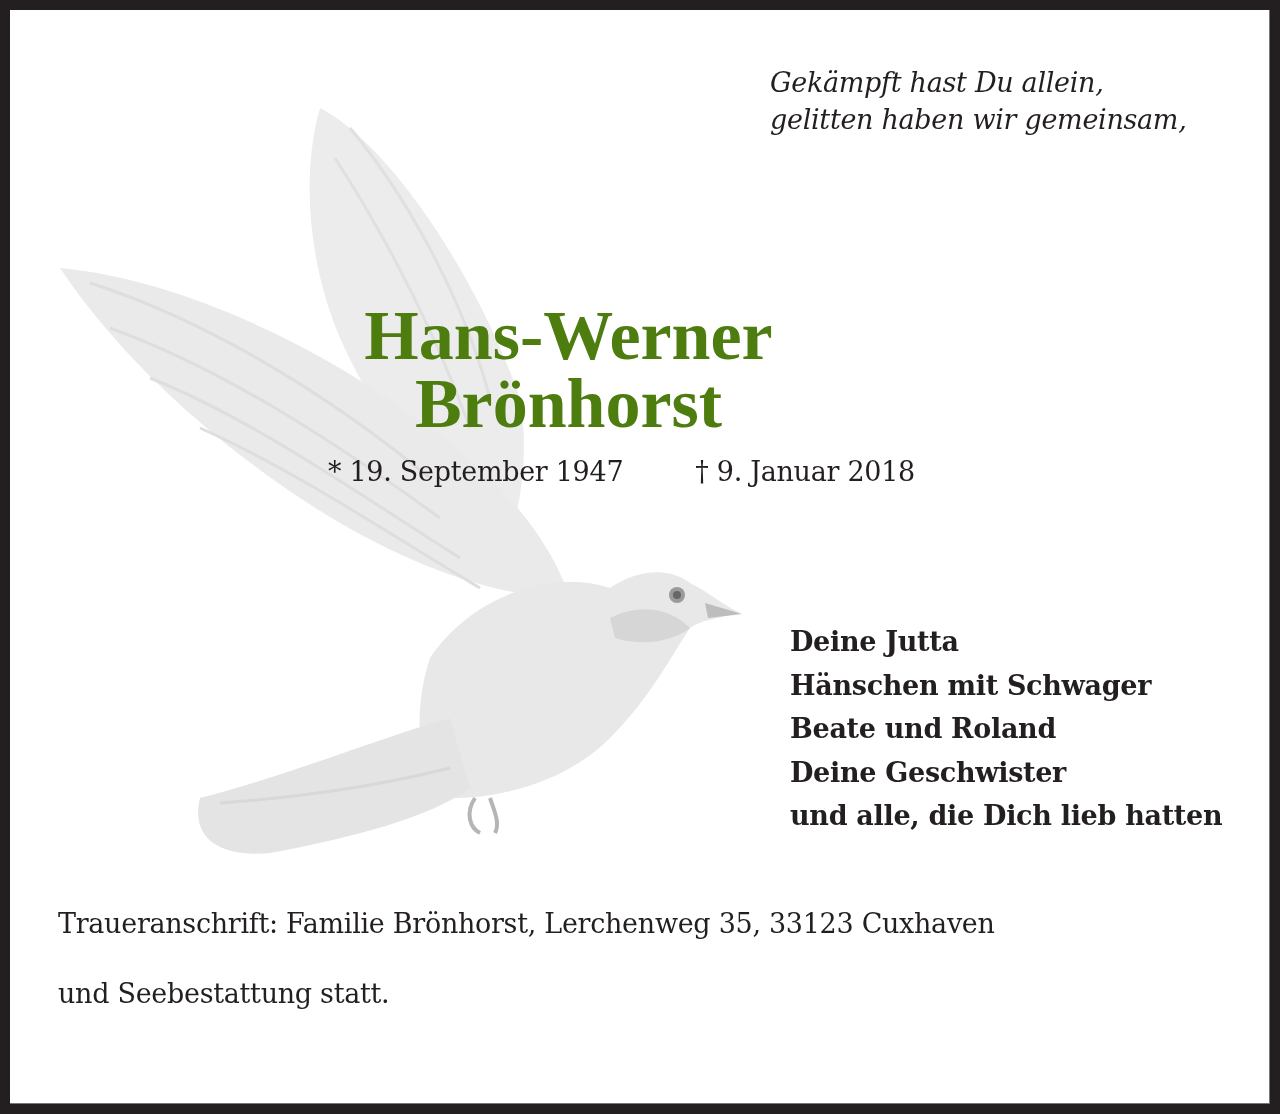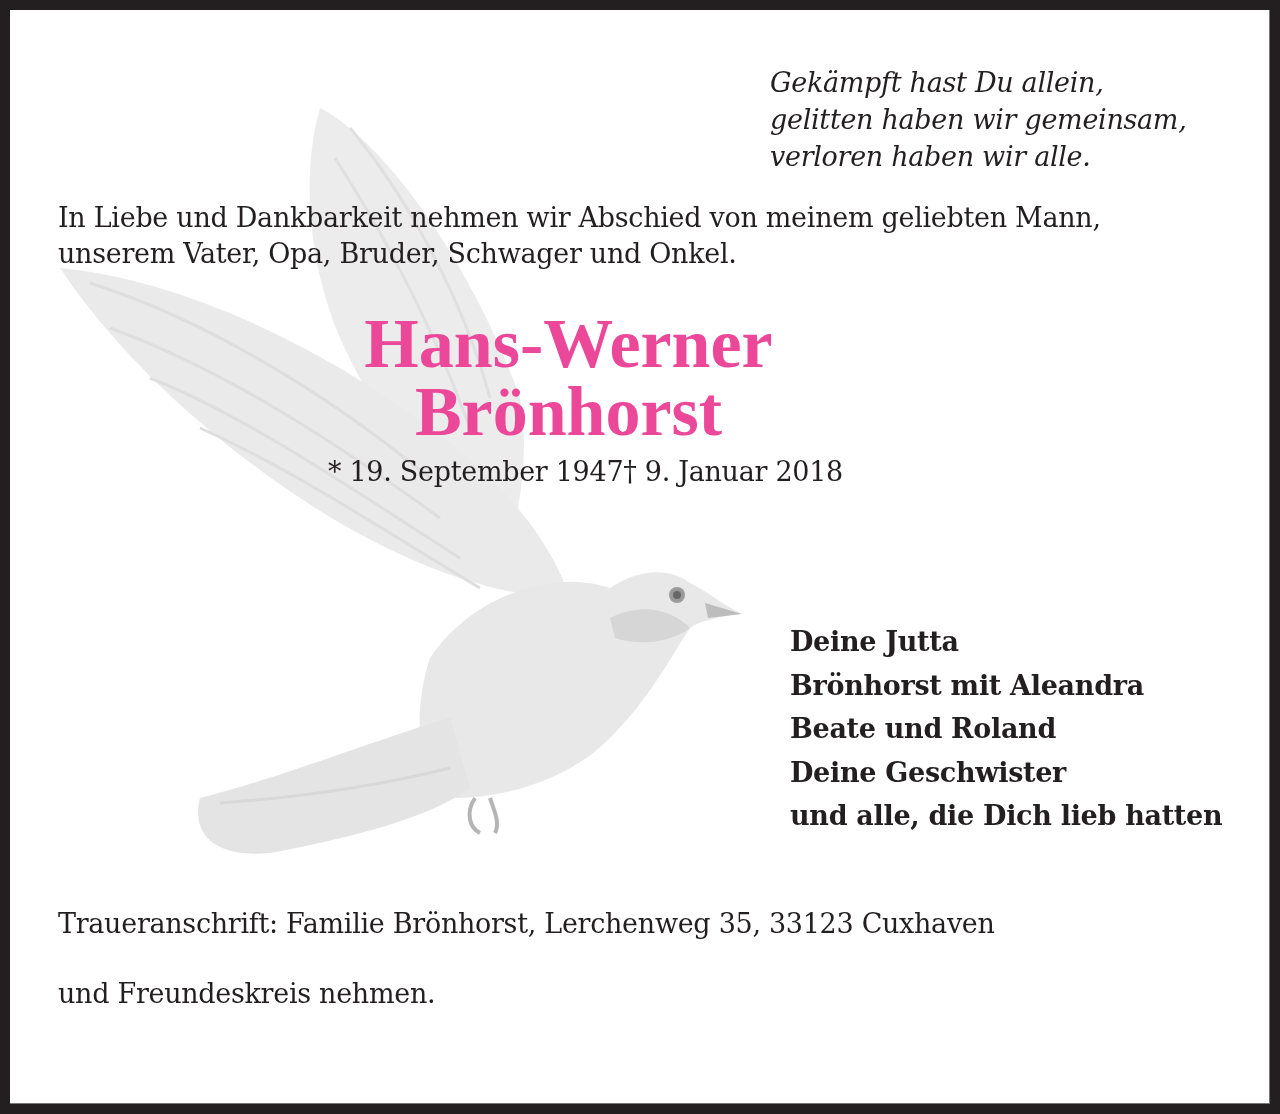--- a/index.html
+++ b/index.html
@@ -7,24 +7,24 @@
   .card {
     position:absolute; left:10px; top:10px; width:1259px; height:1093px;
     background:#ffffff; border-right:1px solid #777; border-bottom:1px solid #777;
     overflow:hidden;
     font-family:"DejaVu Serif","Liberation Serif",serif; color:#231f20;
   }
   .dove { position:absolute; left:40px; top:88px; width:700px; height:760px; }
   .txt { position:absolute; font-size:27px; line-height:36px; white-space:nowrap; letter-spacing:-0.3px; }
   .quote { left:760px; top:54px; font-style:italic; font-size:27px; line-height:37px; }
   .intro { left:48px; top:190px; }
-  .name { position:absolute; left:0; width:1117px; text-align:center; top:300px;
-          font-family:"Liberation Serif","DejaVu Serif",serif; font-weight:bold; font-size:70px; line-height:68px; color:#ec4899; }
+  .name { position:absolute; left:0; width:1117px; text-align:center; top:292px;
+          font-family:"Liberation Serif","DejaVu Serif",serif; font-weight:bold; font-size:70px; line-height:68px; color:#4d7c0f; }
   .dates { left:318px; top:444px; }
-  .dates .d2 { }
+  .dates .d2 { margin-left:72px; }
   .verse { left:48px; top:512px; }
   .signers { left:780px; top:598px; font-weight:bold; font-size:27px; line-height:43.6px;margin-top:12px; }
   .address { left:48px; top:896px; }
   .burial { left:48px; top:966px; }
   .line { display:block; }
 </style>
 </head>
 <body>
 
 <div class="card">
@@ -50,44 +50,39 @@
     <circle cx="627" cy="497" r="8" fill="#9a9a9a"></circle>
     <circle cx="627" cy="497" r="4" fill="#666"></circle>
     <path d="M655 505 L692 516 L658 520 Z" fill="#bdbdbd"></path>
 
     <path d="M425 700 C415 715 420 730 430 735 M440 700 C445 715 450 725 445 735" stroke="#b5b5b5" stroke-width="4" fill="none"></path>
   </svg>
 
   <div class="txt quote">
     <span class="line">Gekämpft hast Du allein,</span>
     <span class="line">gelitten haben wir gemeinsam,</span>
-    <span class="line">verloren haben wir alle.</span>
   </div>
 
-  <div class="txt intro">
-    <span class="line">In Liebe und Dankbarkeit nehmen wir Abschied von meinem geliebten Mann,</span>
-    <span class="line">unserem Vater, Opa, Bruder, Schwager und Onkel.</span>
-  </div>
 
   <div class="name">
     <span class="line">Hans-Werner</span>
     <span class="line">Brönhorst</span>
   </div>
 
   <div class="txt dates">
     <span>* 19. September 1947</span><span class="d2">† 9. Januar 2018</span>
   </div>
 
 
   <div class="txt signers">
     <span class="line">Deine Jutta</span>
-    <span class="line">Brönhorst mit Aleandra</span>
+    <span class="line">Hänschen mit Schwager</span>
     <span class="line">Beate und Roland</span>
     <span class="line">Deine Geschwister</span>
     <span class="line">und alle, die Dich lieb hatten</span>
   </div>
 
   <div class="txt address">Traueranschrift: Familie Brönhorst, Lerchenweg 35, 33123 Cuxhaven</div>
 
   <div class="txt burial">
-    <span class="line">und Freundeskreis nehmen.</span>
+    <span class="line">und Seebestattung statt.</span>
   </div>
 </div>
 
 </body></html>

